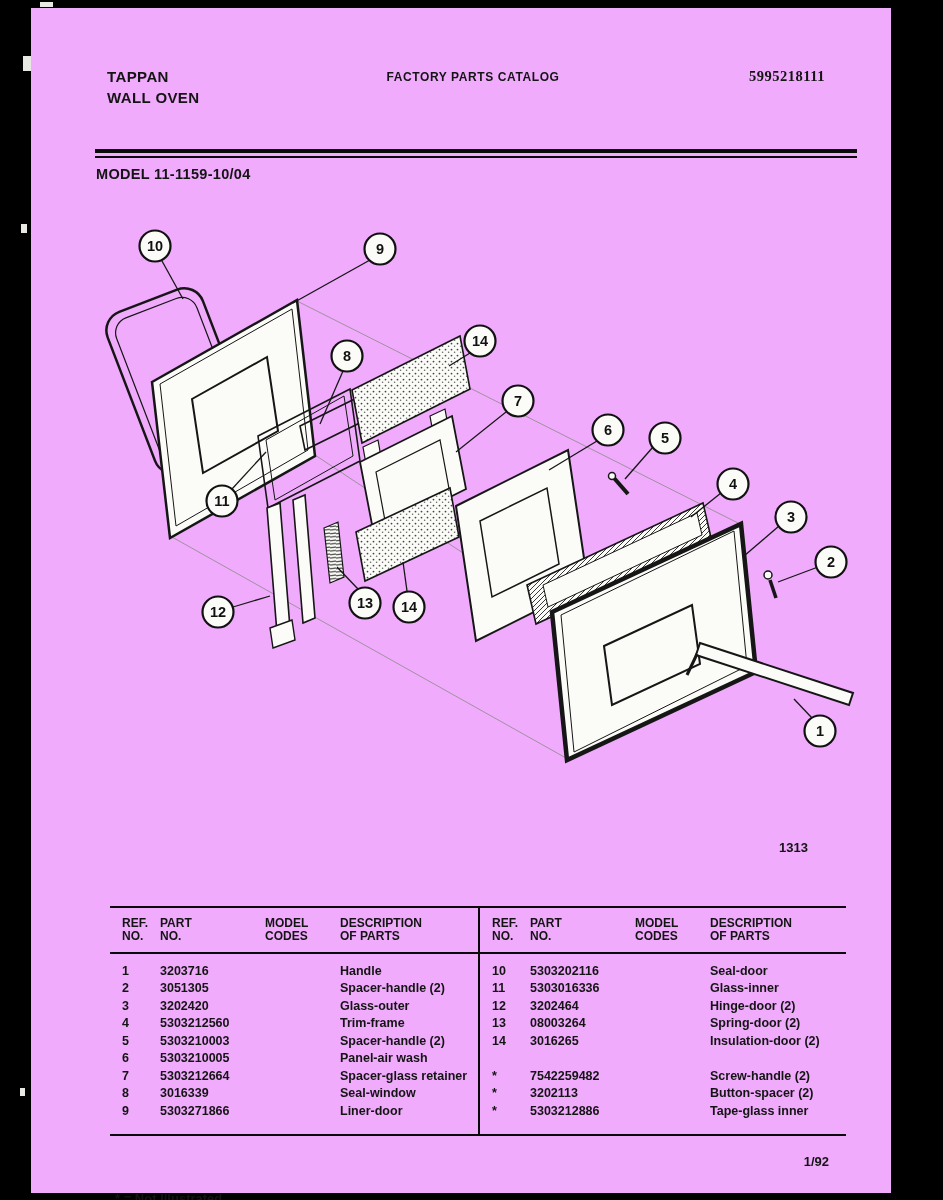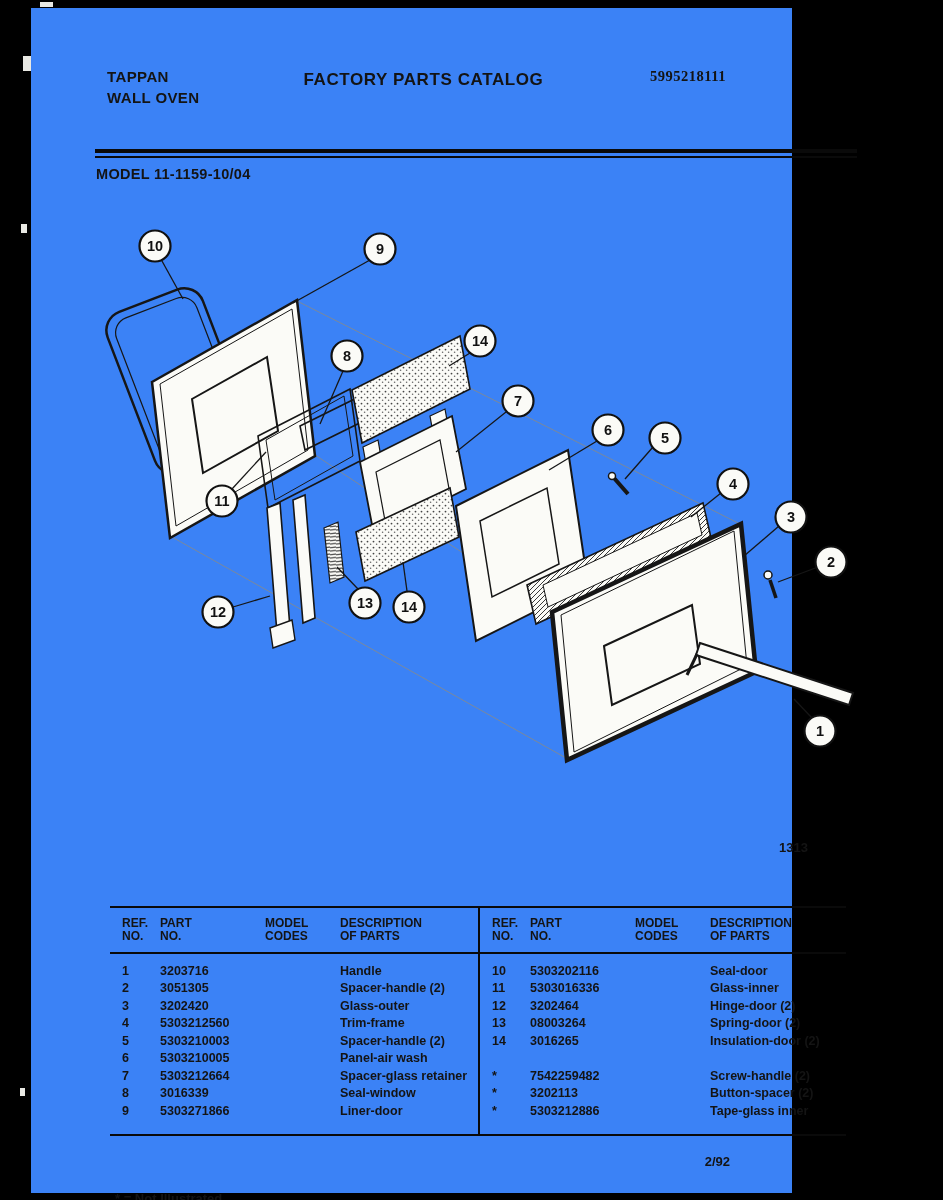--- a/index.html
+++ b/index.html
@@ -3,28 +3,28 @@
 <meta charset="utf-8">
 <style>
   html,body{margin:0;padding:0;}
   body{
     width:943px;height:1200px;position:relative;overflow:hidden;
     background:#000;
     font-family:"Liberation Sans", sans-serif;
     color:#141414;
   }
   .page{
-    position:absolute;left:31px;top:8px;width:761px;height:1185px;
-    background:#3b82f6;
+    position:absolute;left:31px;top:8px;width:860px;height:1185px;
+    background:#f0abfc;
   }
   .abs{position:absolute;}
   .artifact{position:absolute;background:#e9e9e4;}
   
   .brand{left:76px;top:58px;font-size:15px;font-weight:700;line-height:21px;letter-spacing:.4px;}
-  .title{left:0;right:0;top:62px;text-align:center;font-size:17px;font-weight:700;letter-spacing:.6px;margin-left:24px;}
+  .title{left:0;right:0;top:62px;text-align:center;font-size:12px;font-weight:700;letter-spacing:.6px;margin-left:24px;}
   .docnum{right:66px;top:60px;font-size:14.5px;font-weight:700;letter-spacing:.5px;font-family:Liberation Serif, serif;}
   .rule-thick{left:64px;top:141px;width:762px;height:4px;background:#0a0a0a;}
   .rule-thin{left:64px;top:148px;width:762px;height:2px;background:#0a0a0a;}
   .model{left:65px;top:158px;font-size:14.5px;font-weight:700;letter-spacing:.3px;}
   
   svg.diagram{position:absolute;left:0;top:0;}
   .diagram-note{left:748px;top:832px;font-size:13px;font-weight:700;}
   
   .parts-wrap{
     left:79px;top:898px;width:736px;
@@ -404,15 +404,15 @@
             <div class="pcell c-ref">*</div>
             <div class="pcell c-part">5303212886</div>
             <div class="pcell c-codes"></div>
             <div class="pcell c-desc">Tape-glass inner</div>
           </div>
         </div>
     </div>
   </div>
 
   <div class="abs not-illus">* = Not Illustrated</div>
-  <div class="abs date-code">2/92</div>
+  <div class="abs date-code">1/92</div>
 
 </div>
 
 </body></html>

